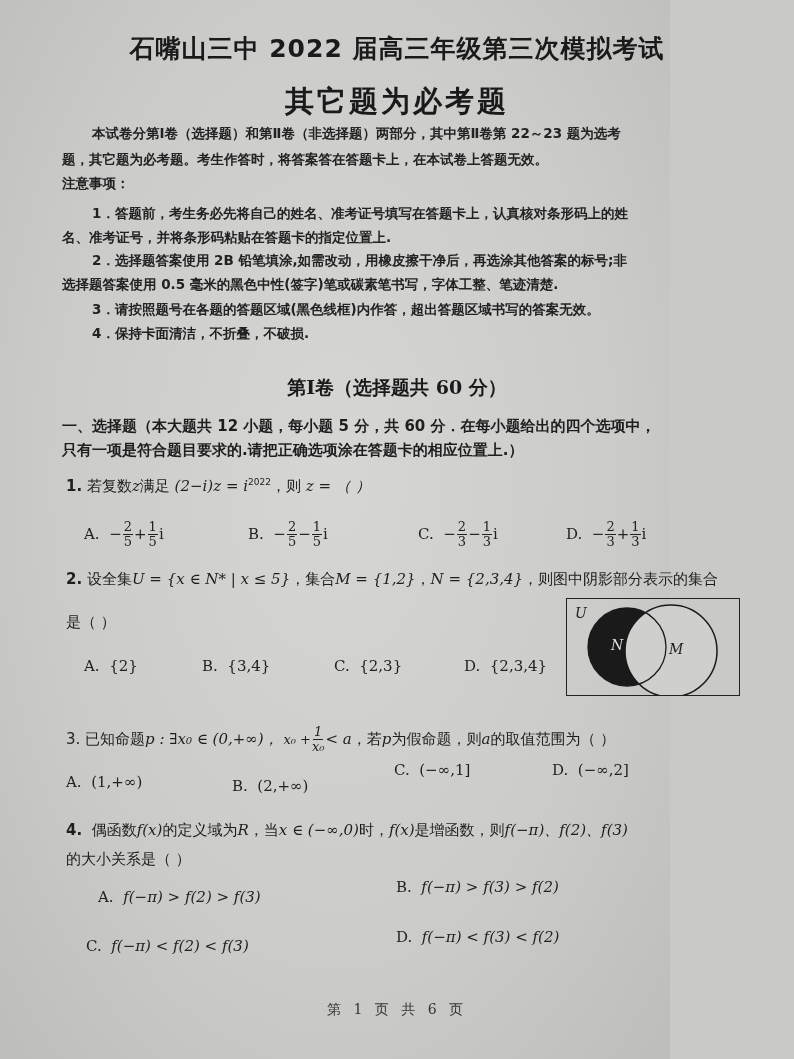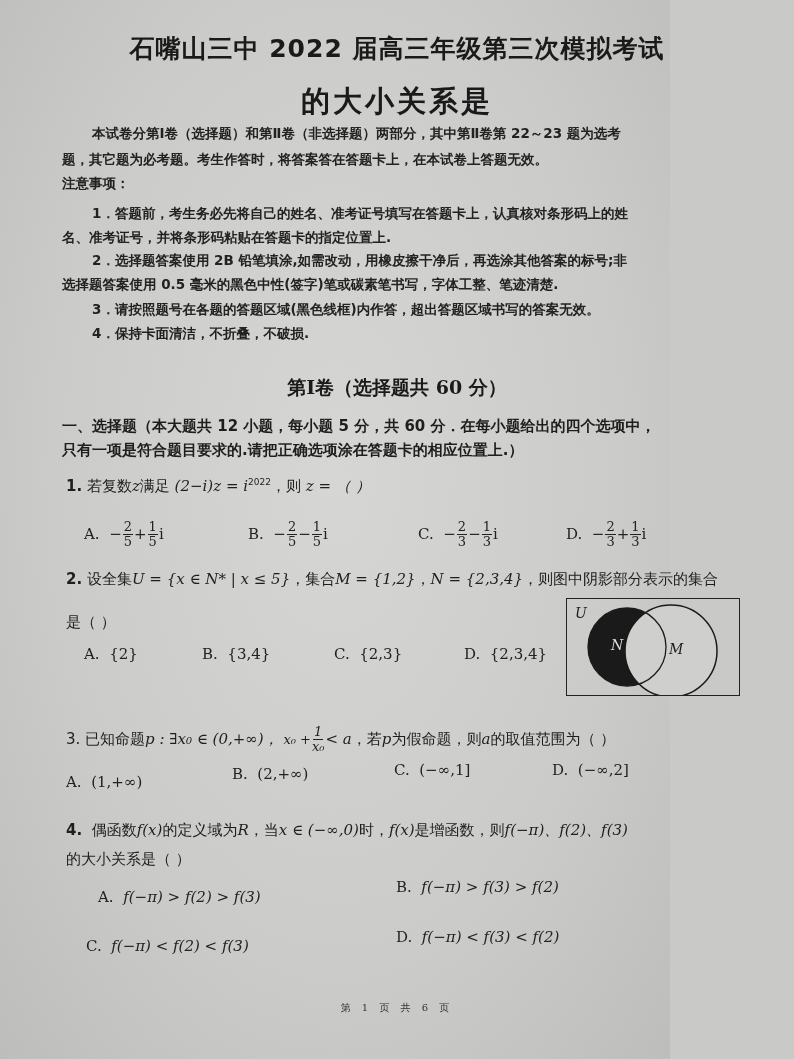--- a/index.html
+++ b/index.html
@@ -31,29 +31,29 @@
     font-family: "DejaVu Serif", serif; font-weight: bold; font-size: 19px; color: #1a1a1a;
   }
   .sec-desc { font-family: "DejaVu Sans", sans-serif; font-weight: bold; font-size: 15px; color: #1e1e1e; }
   .q { font-family: "DejaVu Sans", sans-serif; font-size: 15px; color: #1e1e1e; }
   .q .num { font-weight: bold; }
   .m { font-family: "DejaVu Serif", serif; font-style: italic; }
   .opt { font-family: "DejaVu Serif", serif; font-size: 15px; color: #222; }
   .frac { display: inline-flex; flex-direction: column; align-items: center; vertical-align: middle; font-size: 13px; line-height: 14px; margin: 0 1px; }
   .frac .n { border-bottom: 1px solid #222; padding: 0 1px; }
   .venn { left: 566px; top: 598px; width: 172px; height: 96px; border: 1.5px solid #222; }
-  .footer { left: 0; width: 794px; text-align: center; top: 1001px; font-size: 10px; color: #333; letter-spacing: 4px; }
+  .footer { left: 0; width: 794px; text-align: center; top: 1001px; font-size: 14px; color: #333; letter-spacing: 4px; }
 </style>
 </head>
 <body>
 
 <div class="page">
 
   <div class="abs title1">石嘴山三中 2022 届高三年级第三次模拟考试</div>
-  <div class="abs title2">的大小关系是</div>
+  <div class="abs title2">其它题为必考题</div>
 
   <div class="abs p bold-s indent" style="top:125px;">本试卷分第Ⅰ卷（选择题）和第Ⅱ卷（非选择题）两部分，其中第Ⅱ卷第 22～23 题为选考</div>
   <div class="abs p bold-s" style="top:175px;">注意事项：</div>
   <div class="abs p bold-s" style="top:151px;">题，其它题为必考题。考生作答时，将答案答在答题卡上，在本试卷上答题无效。</div>
 
   <div class="abs p bold-s indent" style="top:205px;">1．答题前，考生务必先将自己的姓名、准考证号填写在答题卡上，认真核对条形码上的姓</div>
   <div class="abs p bold-s" style="top:229px;">名、准考证号，并将条形码粘贴在答题卡的指定位置上.</div>
   <div class="abs p bold-s indent" style="top:252px;">2．选择题答案使用 2B 铅笔填涂,如需改动，用橡皮擦干净后，再选涂其他答案的标号;非</div>
   <div class="abs p bold-s" style="top:276px;">选择题答案使用 0.5 毫米的黑色中性(签字)笔或碳素笔书写，字体工整、笔迹清楚.</div>
   <div class="abs p bold-s indent" style="top:301px;">3．请按照题号在各题的答题区域(黑色线框)内作答，超出答题区域书写的答案无效。</div>
@@ -111,21 +111,21 @@
         </span><span>i</span>
     </div>
   </div>
 
   <div class="abs q" style="left:66px; top:570px;">
     <span class="num">2.</span>
     <span>设全集</span><span class="m">U = {x ∈ N* | x ≤ 5}</span><span>，集合</span><span class="m">M = {1,2}</span><span>，</span><span class="m">N = {2,3,4}</span><span>，则图中阴影部分表示的集合</span>
   </div>
   <div class="abs q" style="left:66px; top:613px;">是（      ）</div>
   <div class="abs opt" style="left:84px; top:645px;">
-    <span style="display:inline-block; width:118px;"><span>A.</span>&nbsp; <span>{2}</span></span><span style="display:inline-block; width:132px;"><span>B.</span>&nbsp; <span>{3,4}</span></span><span style="display:inline-block; width:130px;"><span>C.</span>&nbsp; <span>{2,3}</span></span><span style="display:inline-block; width:110px;"><span>D.</span>&nbsp; <span>{2,3,4}</span></span>
+    <span style="display:inline-block; width:118px;"><span>A.</span>&nbsp; <span>{2}</span></span><span style="display:inline-block; width:132px;"><span>B.</span>&nbsp; <span>{3,4}</span></span><span style="display:inline-block; width:130px;margin-top:12px;"><span>C.</span>&nbsp; <span>{2,3}</span></span><span style="display:inline-block; width:110px;"><span>D.</span>&nbsp; <span>{2,3,4}</span></span>
   </div>
 
   <div class="abs venn">
     <svg width="172" height="96" viewBox="0 0 172 96">
       <defs>
         <clipPath id="clipM">
             <circle cx="104" cy="52" r="46"></circle>
           </clipPath>
       </defs>
       <circle cx="60" cy="48" r="39" fill="#1a1a1a"></circle>
@@ -141,21 +141,21 @@
   <div class="abs q" style="left:66px; top:725px;">
     <span>3.</span>
     <span>已知命题</span><span class="m">p : ∃x₀ ∈ (0,+∞)，</span>
     <span class="m" style="font-size:13px;">x₀ +</span><span class="frac m">
         <span class="n">1</span>
         <span>x₀</span>
       </span><span class="m">&lt; a</span><span>，若</span><span class="m">p</span><span>为假命题，则</span><span class="m">a</span><span>的取值范围为（      ）</span>
   </div>
   <div class="abs opt" style="left:66px; top:763px; width:680px; height:30px;">
     <span class="abs" style="left:0; top:10px;"><span>A.</span>&nbsp; <span>(1,+∞)</span></span>
-    <span class="abs" style="left:166px; top:2px;"><span>B.</span>&nbsp; <span>(2,+∞)</span></span>
+    <span class="abs" style="left:166px; top:14px;"><span>B.</span>&nbsp; <span>(2,+∞)</span></span>
     <span class="abs" style="left:328px; top:-2px;"><span>C.</span>&nbsp; <span>(−∞,1]</span></span>
     <span class="abs" style="left:486px; top:-2px;"><span>D.</span>&nbsp; <span>(−∞,2]</span></span>
   </div>
 
   <div class="abs q" style="left:66px; top:821px;">
     <span class="num">4.</span>&nbsp;
     <span>偶函数</span><span class="m">f(x)</span><span>的定义域为</span><span class="m">R</span><span>，当</span><span class="m">x ∈ (−∞,0)</span><span>时，</span><span class="m">f(x)</span><span>是增函数，则</span><span class="m">f(−π)、f(2)、f(3)</span>
   </div>
   <div class="abs q" style="left:66px; top:850px;">的大小关系是（      ）</div>
   <div class="abs opt" style="left:86px; top:888px;margin-left:12px;"><span>A.</span>&nbsp; <span class="m">f(−π) &gt; f(2) &gt; f(3)</span></div>

